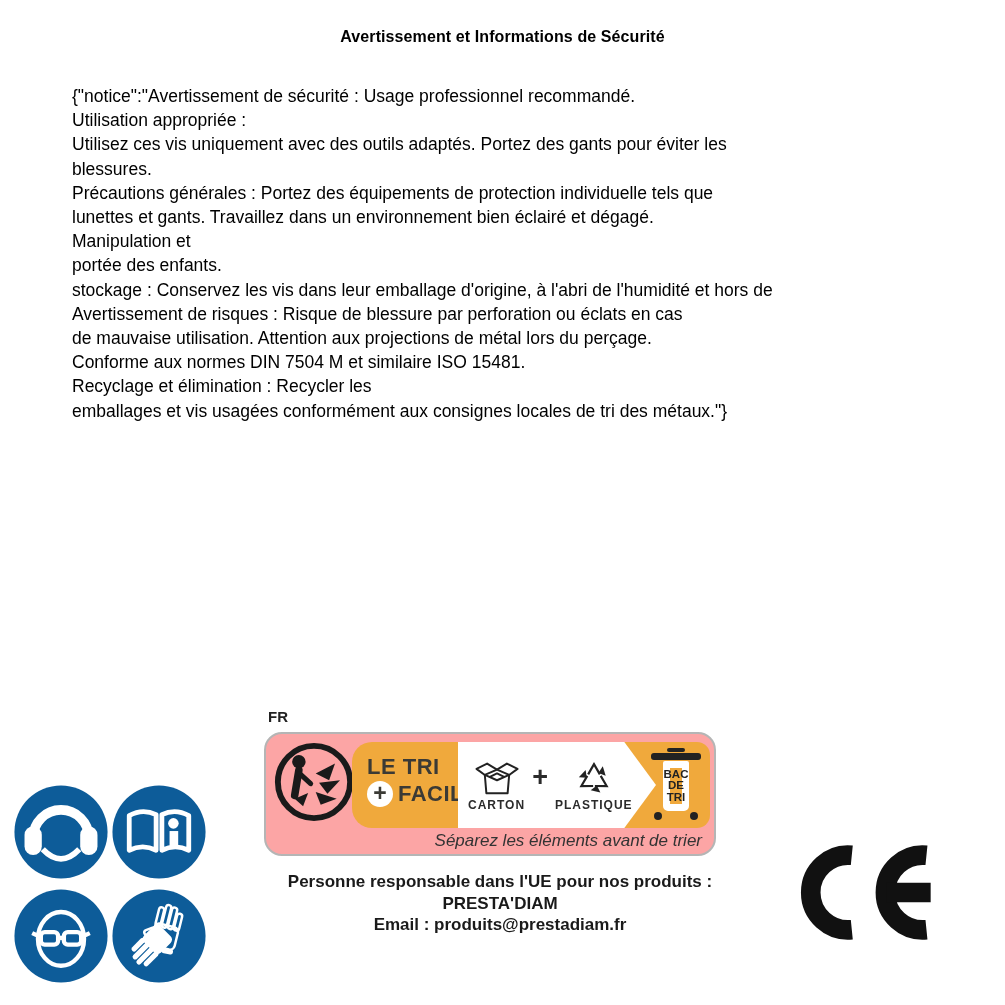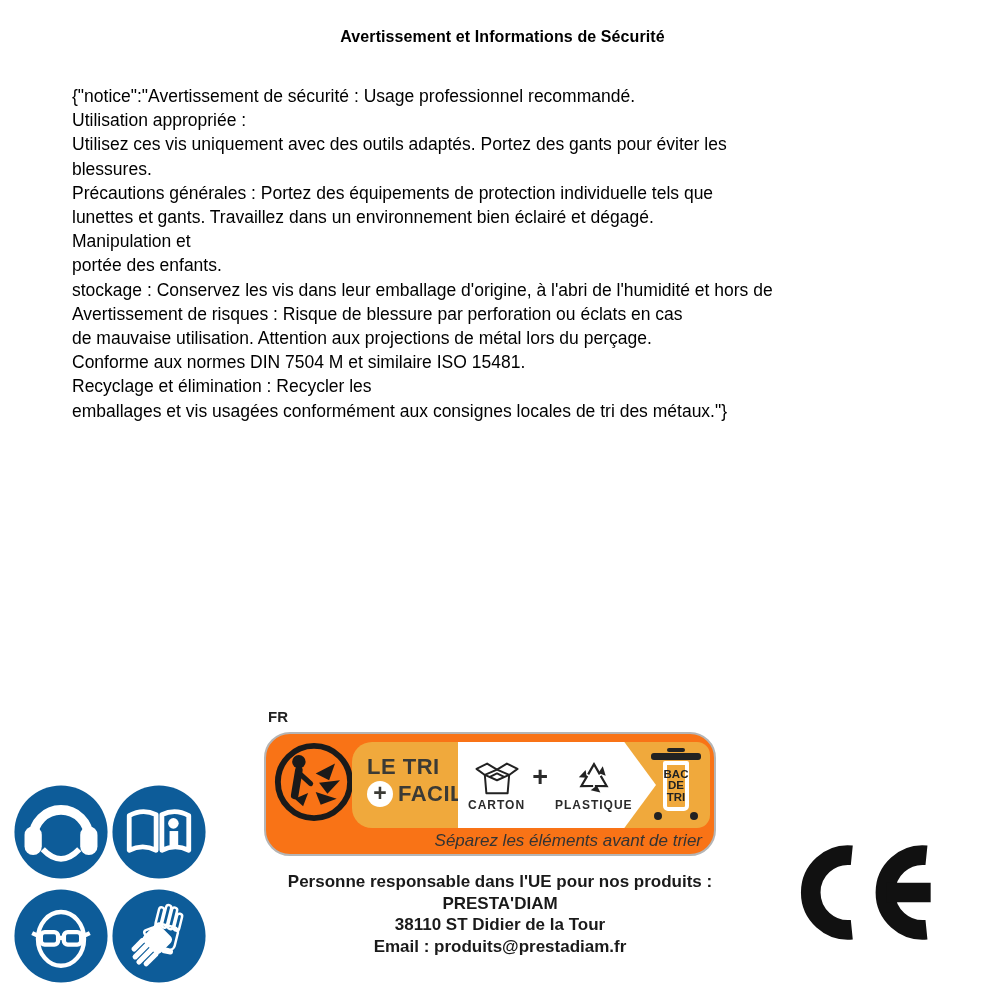--- a/index.html
+++ b/index.html
@@ -16,21 +16,21 @@
   .notice-block{
     position:absolute;left:72px;top:84px;width:880px;
     font-size:17.5px;line-height:24.2px;
   }
   .notice-block div{white-space:pre;}
 
   
   .fr-label{position:absolute;left:268px;top:708px;font-size:15px;font-weight:bold;color:#222;}
   .tri-banner{
     position:absolute;left:264px;top:732px;width:452px;height:124px;
-    background:#f97316;border:2px solid #b5b5b5;border-radius:26px;
+    background:#fca5a5;border:2px solid #b5b5b5;border-radius:18px;
   }
   .triman{position:absolute;left:6px;top:6px;width:84px;height:84px;}
   .yellow-band{
     position:absolute;left:86px;top:8px;width:358px;height:86px;
     background:var(--banner-yellow,#F0A93C);border-radius:20px 13px 13px 20px;
   }
   .letri{position:absolute;left:15px;top:12px;color:var(--banner-dark,#3B3A35);font-weight:800;}
   .letri-l1{font-size:22px;line-height:25px;letter-spacing:.5px;}
   .letri-row{display:flex;align-items:center;gap:5px;margin-top:2px;}
   .plus-circle{
@@ -44,21 +44,21 @@
     clip-path:polygon(0 0,84% 0,100% 50%,84% 100%,0 100%);
     display:flex;align-items:center;justify-content:flex-start;padding:4px 30px 4px 10px;gap:6px;
   }
   .mat{display:flex;flex-direction:column;align-items:center;}
   .mat-label{font-size:12px;font-weight:bold;color:#2b2b2b;letter-spacing:1px;margin-top:1px;}
   .join-plus{font-size:27px;font-weight:800;color:#2b2b2b;margin:0 1px 16px;}
   .bin{position:absolute;right:7px;top:6px;width:54px;height:74px;}
   .bin-handle{width:18px;height:4px;background:#222;border-radius:2px;margin:0 auto;}
   .bin-lid{width:50px;height:7px;background:#222;border-radius:3px;margin:1px auto 0;}
   .bin-body{
-    width:26px;height:50px;margin:1px auto 0;border:4px solid #ffffff;border-radius:2px 2px 5px 5px;
+    width:26px;height:50px;margin:1px auto 0;border:7px solid #ffffff;border-radius:2px 2px 5px 5px;
     background:var(--banner-yellow,#F0A93C);display:flex;flex-direction:column;align-items:center;justify-content:center;
     font-size:11.5px;line-height:11.5px;font-weight:800;color:#222;
   }
   .bin-wheels{display:flex;justify-content:space-between;width:44px;margin:1px auto 0;}
   .bin-wheels span{width:8px;height:8px;background:#222;border-radius:50%;}
   .tagline{
     position:absolute;right:12px;top:97px;font-style:italic;font-weight:normal;
     font-size:17px;color:#333;
   }
 
@@ -233,21 +233,20 @@
       <rect x="0.2" y="-25" width="5.4" height="23" rx="2.7"></rect>
       <rect x="6.8" y="-20" width="5.4" height="18" rx="2.7"></rect>
       <rect x="-24" y="0" width="12" height="5.4" rx="2.7" transform="rotate(-35 -13 2)"></rect>
     </g>
   </svg>
 </div>
 
 <div class="resp-block" data-name="responsible-person-block">
     <div data-name="responsible-line">Personne responsable dans l'UE pour nos produits :</div>
     <div data-name="responsible-line">PRESTA'DIAM</div>
-    <div data-name="responsible-line">38110 ST Didier de la Tour</div>
     <div data-name="responsible-line">Email : produits@prestadiam.fr</div>
   </div>
 
 <svg class="ce-mark" viewBox="0 0 150 110" data-name="ce-marking">
   <g fill="none" stroke="#111" stroke-width="21">
     <path d="M55.5,15.2 A40,40 0 1 0 55.5,94.8"></path>
     <path d="M135.5,15.2 A40,40 0 1 0 135.5,94.8"></path>
     <path d="M93,55 L140,55"></path>
   </g>
 </svg>

